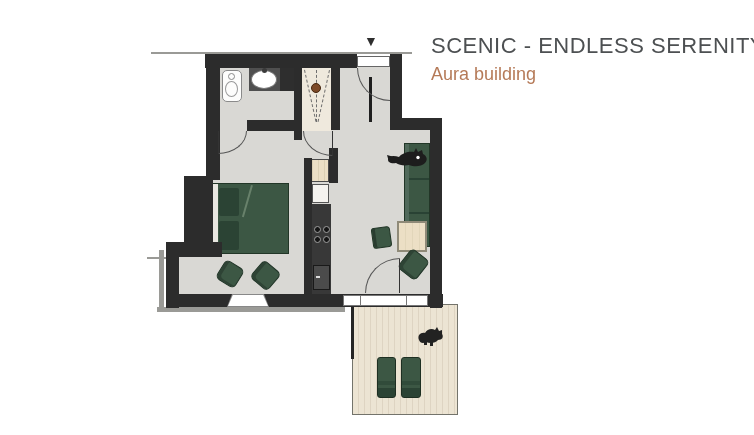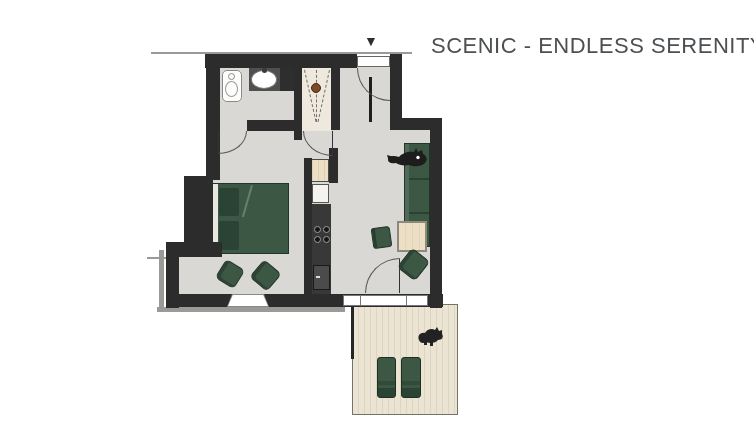--- a/index.html
+++ b/index.html
@@ -32,20 +32,21 @@
         background:var(--green);box-shadow:inset 3px -2px 0 rgba(0,0,0,.22);}
   svg{position:absolute;overflow:visible;}
 </style>
 </head>
 <body>
 
 <div id="stage">
 
   <div id="marker">▼</div>
   <div id="title">SCENIC - ENDLESS SERENITY +</div>
+  <div id="subtitle">Aura building</div>
 
   <div class="line" style="left:151px;top:52px;width:261px;height:2px;"></div>
   <div class="line" style="left:147px;top:257px;width:24px;height:2px;"></div>
   <div class="line" style="left:159px;top:250px;width:5px;height:62px;"></div>
   <div class="line" style="left:157px;top:307px;width:188px;height:5px;"></div>
 
   <div class="deck"></div>
   <div class="abs" style="left:351px;top:304px;width:3px;height:55px;background:#252525;"></div>
 
   <div class="floor" style="left:206px;top:62px;width:184px;height:240px;"></div>

